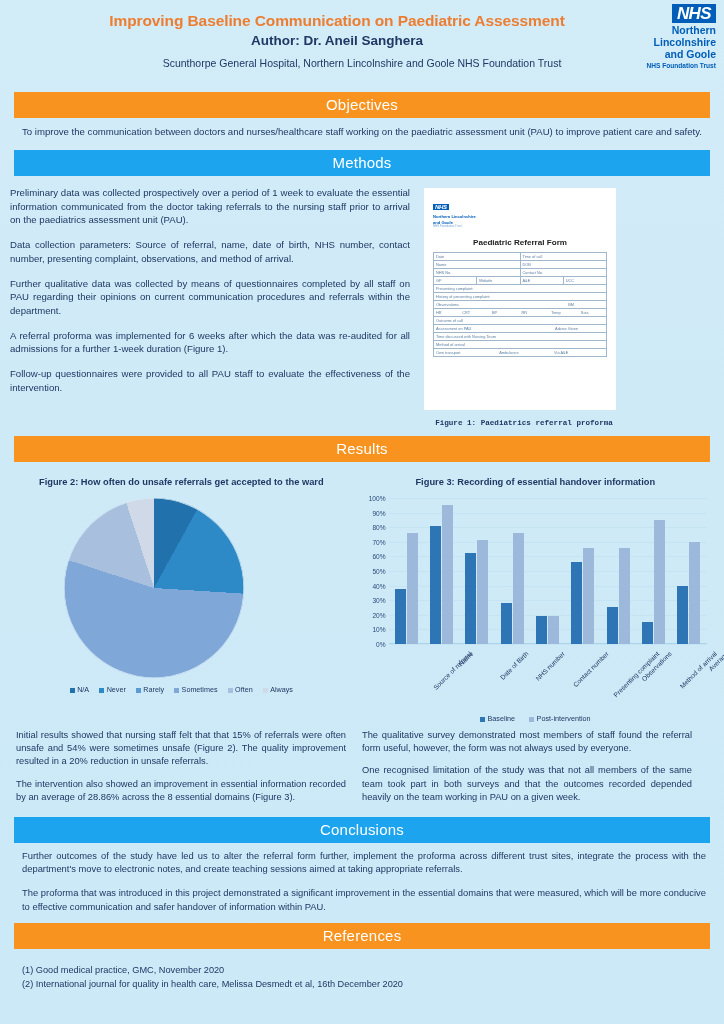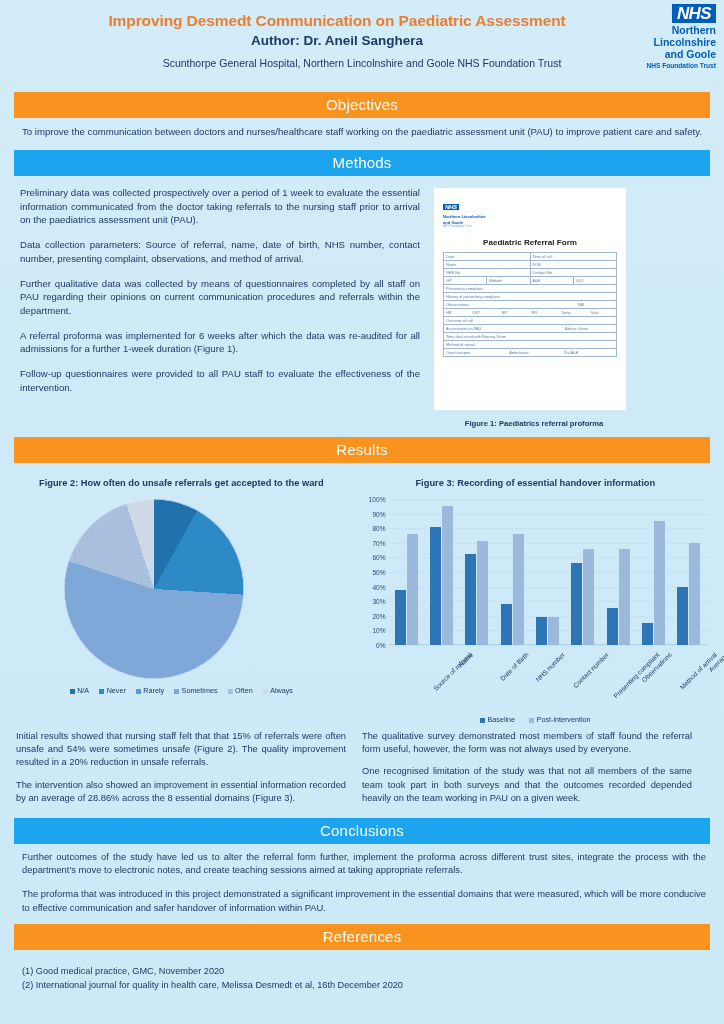--- a/index.html
+++ b/index.html
@@ -78,21 +78,21 @@
   
   .objectives-text {
     margin: 7px 22px 0 22px;
     text-align: center;
     font-size: 9.6px;
     line-height: 1.45;
     color: #1f3864;
   }
 
   
-  .methods-wrap { display: flex; margin: 10px 18px 0 20px; gap: 14px; }
+  .methods-wrap { display: flex; margin: 10px 18px 0 10px; gap: 14px; }
   .methods-left { width: 400px; }
   .methods-left p { margin-bottom: 11px; font-size: 9.6px; line-height: 1.43; text-align: justify; }
   .methods-right { width: 200px; padding-top: 2px; }
 
   
   .form-card {
     background: #fff;
     width: 192px; height: 222px;
     padding: 7px 9px 21px 9px;
     position: relative;
@@ -107,21 +107,21 @@
   table.pform { width:100%; border-collapse: collapse; table-layout: fixed; }
   table.pform td {
     border:0.5px solid #9fb6cd; font-size:3.9px; color:#5b7fa6;
     padding:1px 2px; height:7px; vertical-align: top;
   }
   td.tall1 { height: 30px; }
   td.tall2 { height: 28px; }
   td.tall3 { height: 13px; }
   .obs-row span { display:inline-block; }
   .fig-cap {
-    text-align:center;font-weight:bold;font-size:7.6px;color:#1f3864;margin-top:9px;
+    text-align:center;font-weight:bold;font-size:7.6px;color:#1f3864;margin-top:9px;font-family:Liberation Mono, monospace;
   }
 
   
   .charts { display:flex; margin: 8px 6px 0 10px; }
   .chart-left  { width: 345px; position: relative; }
   .chart-right { width: 368px; position: relative; }
   .chart-title {
     text-align:center;font-weight:bold;font-size:9.3px;color:#1f3864;
     line-height:1.3; padding: 6px 18px 0 18px;
   }
@@ -185,21 +185,21 @@
   
   .refs { margin: 15px 18px 0 22px; }
   .refs p { font-size:9.2px; line-height:1.5; }
 </style>
 </head>
 <body>
 
 <div class="poster">
 
   <div class="header">
-    <div class="title">Improving Desmedt Communication on Paediatric Assessment</div>
+    <div class="title">Improving Baseline Communication on Paediatric Assessment</div>
     <div class="author">Author: Dr.  Aneil Sanghera</div>
     <div class="affil">Scunthorpe General Hospital, Northern Lincolnshire and Goole NHS Foundation Trust</div>
     <div class="nhs-logo">
       <div class="nhs-box">NHS</div>
       <div class="nhs-t1">Northern Lincolnshire</div>
       <div class="nhs-t2">and Goole</div>
       <div class="nhs-t3">NHS Foundation Trust</div>
     </div>
   </div>
 

